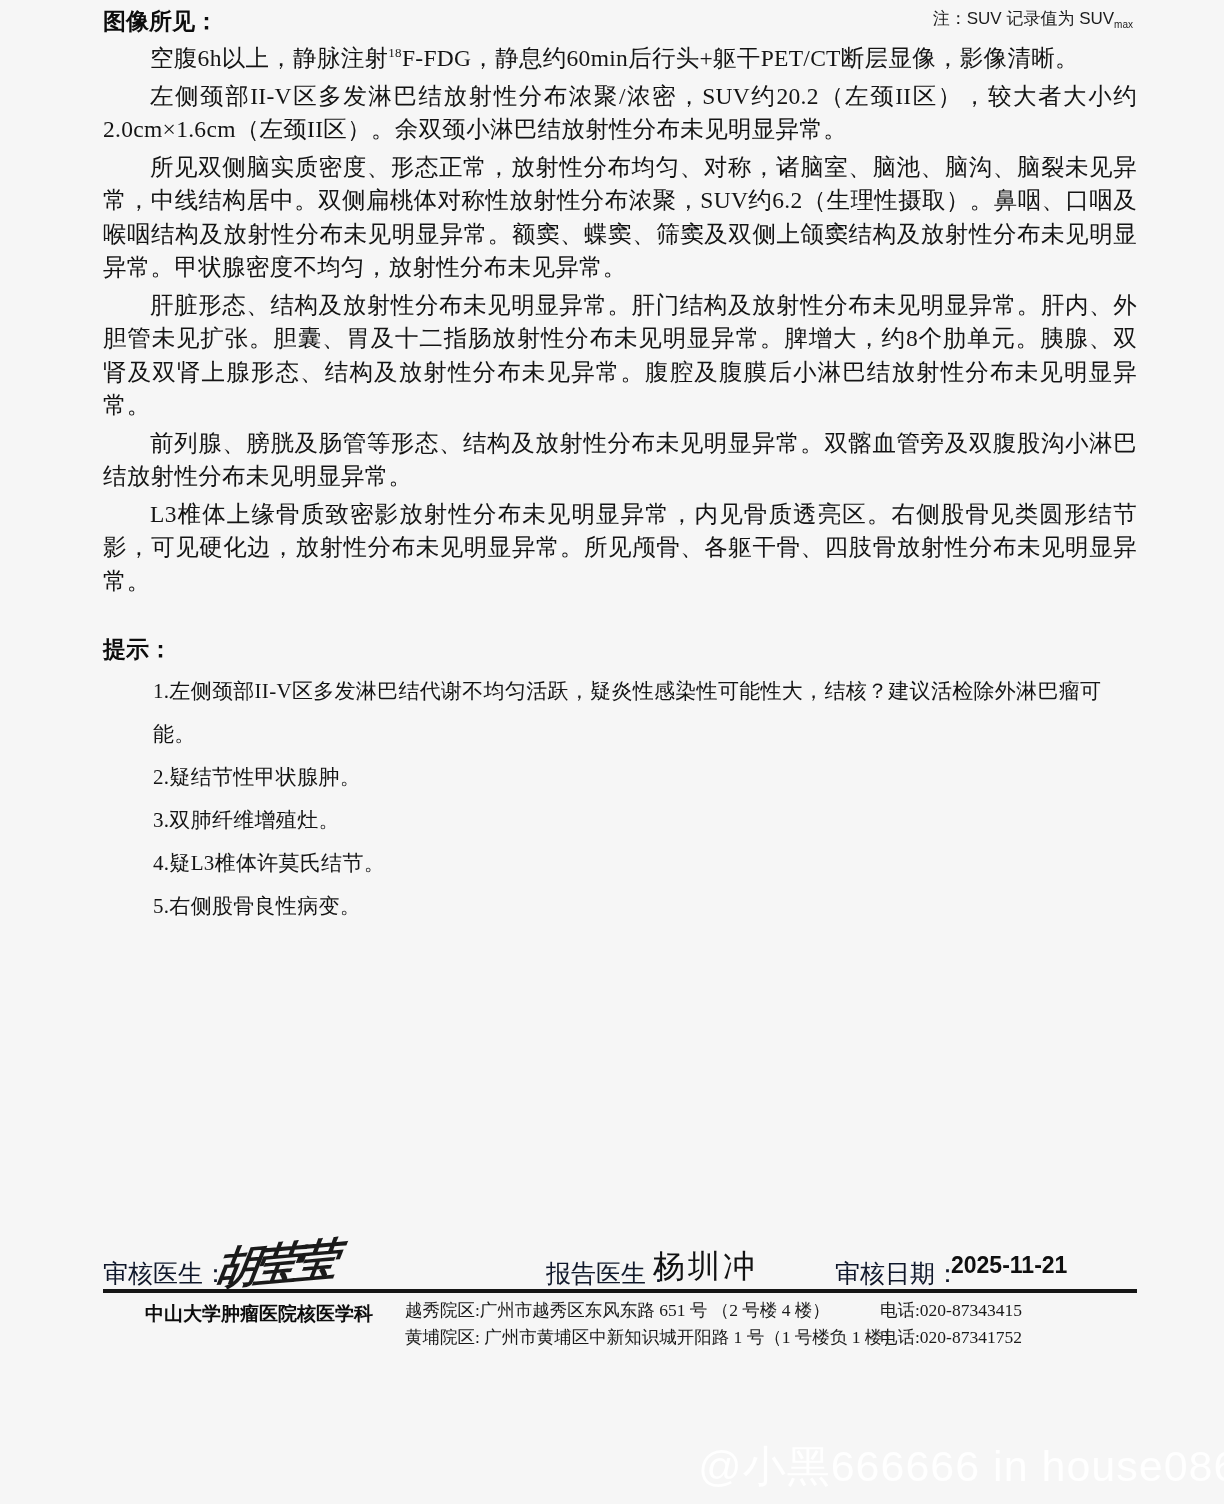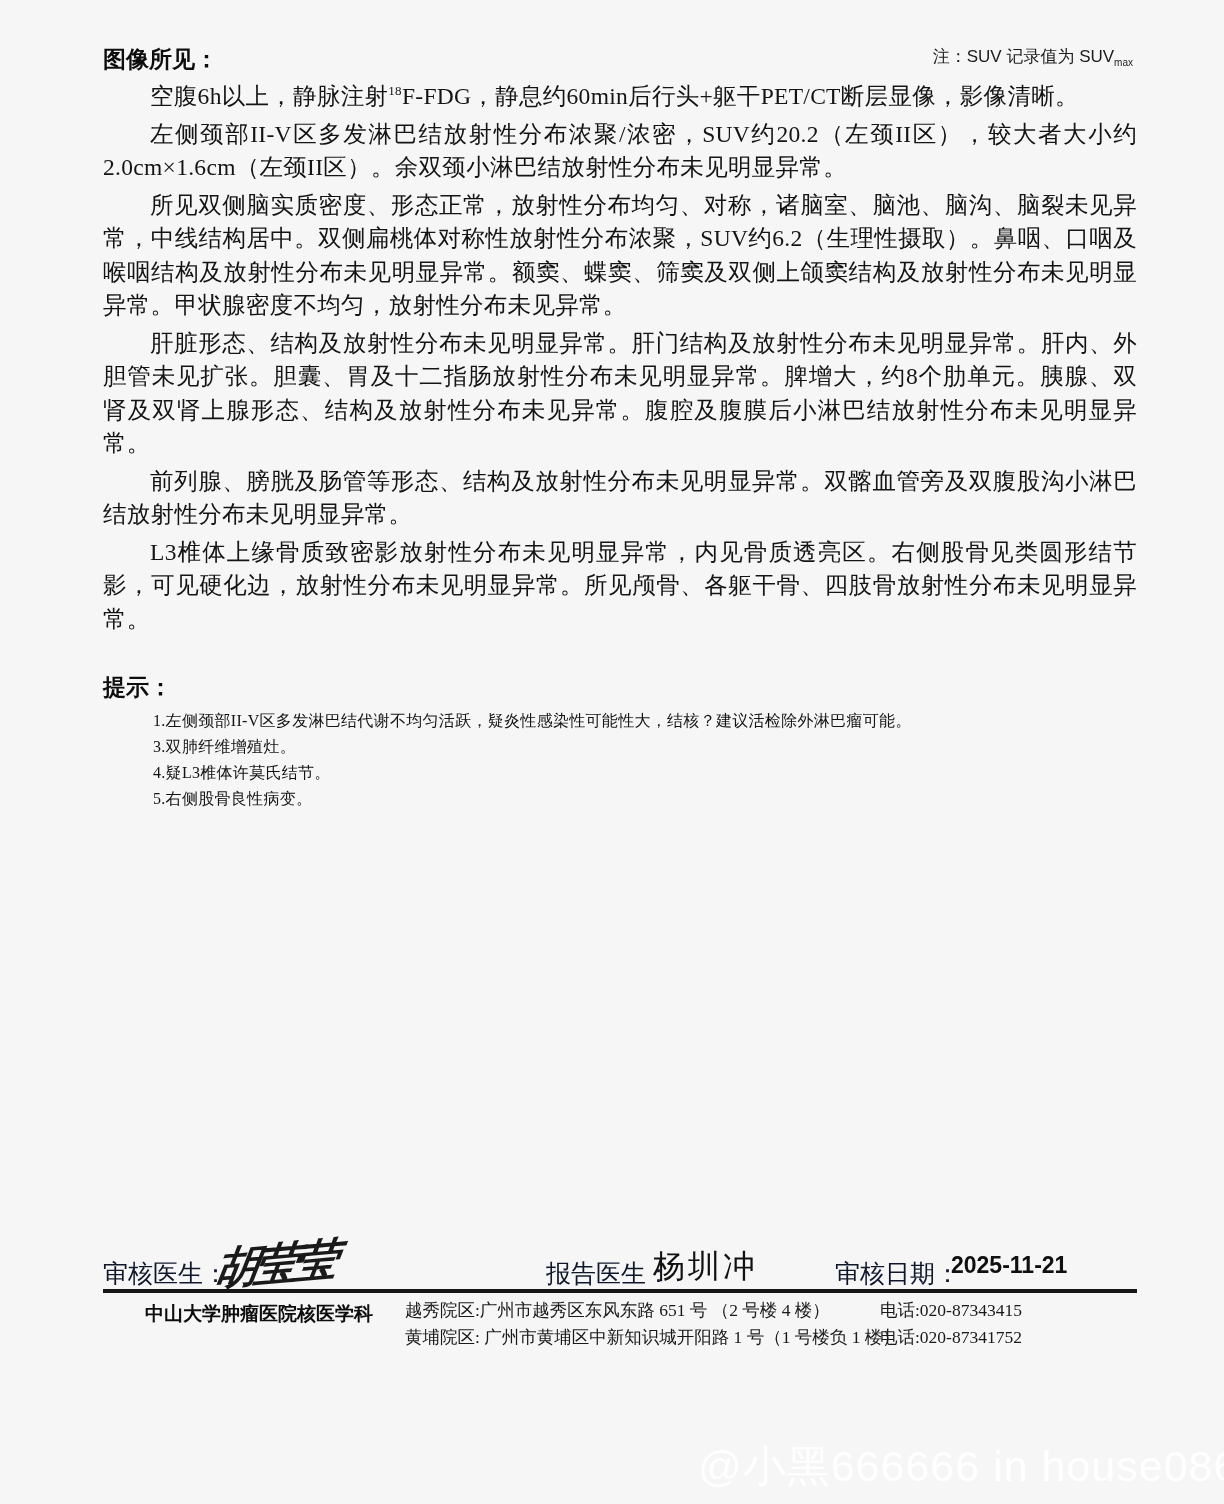--- a/index.html
+++ b/index.html
@@ -8,21 +8,21 @@
     background:#f6f6f6;
     font-family:"Liberation Serif","DejaVu Serif",serif;
     color:#141414;
     position:relative;
     overflow:hidden;
   }
   .page { position:absolute; inset:0; }
 
   .content { position:absolute; left:103px; top:6px; width:1034px; }
 
-  .header-row { display:flex; justify-content:space-between; align-items:flex-start;margin-top:38px; }
+  .header-row { display:flex; justify-content:space-between; align-items:flex-start; }
   .section-title {
     font-family:"Liberation Sans","DejaVu Sans",sans-serif;
     font-weight:700; font-size:23px; line-height:30px; color:#0d0d0d;
   }
   .suv-note {
     font-family:"Liberation Sans","DejaVu Sans",sans-serif;
     font-size:17px; line-height:26px; color:#1b1b1b; padding-right:4px;
   }
   .suv-note sub { font-size:10px; }
 
@@ -31,21 +31,21 @@
     margin:0 0 4px 0;
     font-size:23.5px; line-height:33.5px;
     text-indent:2em; text-align:justify;
     letter-spacing:0.3px;
   }
   .para sup { font-size:13px; line-height:0; }
 
   .tips-title { margin-top:36px; }
   .tips { margin-top:6px; margin-left:50px; width:982px; }
   .tip {
-    margin:0; font-size:16px; line-height:26px;
+    margin:0; font-size:21px; line-height:43px;
     text-align:left; letter-spacing:0.3px;
   }
 
   
   .sig-row { position:absolute; left:103px; top:1243px; width:1034px; height:48px; }
   .sig-row .label { position:absolute; font-size:25px; color:#0f172a; top:14px; }
   .lbl-reviewer { left:0; }
   .signature {
     position:absolute; left:112px; top:-8px;
     font-size:44px; font-weight:700; font-style:italic;
@@ -98,20 +98,21 @@
       <p class="para">所见双侧脑实质密度、形态正常，放射性分布均匀、对称，诸脑室、脑池、脑沟、脑裂未见异常，中线结构居中。双侧扁桃体对称性放射性分布浓聚，SUV约6.2（生理性摄取）。鼻咽、口咽及喉咽结构及放射性分布未见明显异常。额窦、蝶窦、筛窦及双侧上颌窦结构及放射性分布未见明显异常。甲状腺密度不均匀，放射性分布未见异常。</p>
       <p class="para">肝脏形态、结构及放射性分布未见明显异常。肝门结构及放射性分布未见明显异常。肝内、外胆管未见扩张。胆囊、胃及十二指肠放射性分布未见明显异常。脾增大，约8个肋单元。胰腺、双肾及双肾上腺形态、结构及放射性分布未见异常。腹腔及腹膜后小淋巴结放射性分布未见明显异常。</p>
       <p class="para">前列腺、膀胱及肠管等形态、结构及放射性分布未见明显异常。双髂血管旁及双腹股沟小淋巴结放射性分布未见明显异常。</p>
       <p class="para">L3椎体上缘骨质致密影放射性分布未见明显异常，内见骨质透亮区。右侧股骨见类圆形结节影，可见硬化边，放射性分布未见明显异常。所见颅骨、各躯干骨、四肢骨放射性分布未见明显异常。</p>
     </div>
 
     <div class="section-title tips-title">提示：</div>
 
     <div class="tips">
       <p class="tip">1.左侧颈部II-V区多发淋巴结代谢不均匀活跃，疑炎性感染性可能性大，结核？建议活检除外淋巴瘤可能。</p>
+      <p class="tip">2.疑结节性甲状腺肿。</p>
       <p class="tip">3.双肺纤维增殖灶。</p>
       <p class="tip">4.疑L3椎体许莫氏结节。</p>
       <p class="tip">5.右侧股骨良性病变。</p>
     </div>
 
   </div>
 
   <div class="sig-row">
     <span class="label lbl-reviewer">审核医生：</span>
     <span class="signature">胡莹莹</span>

